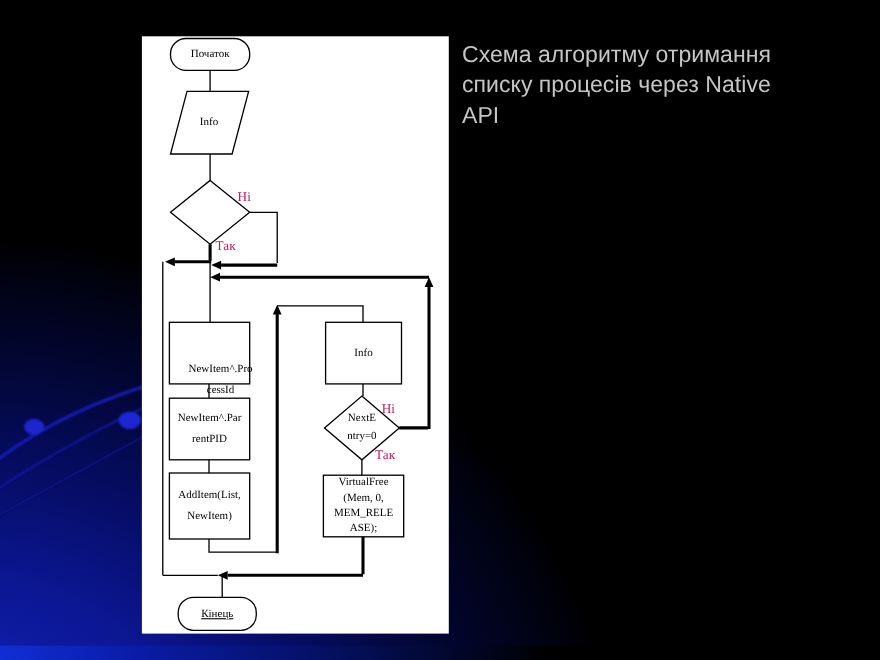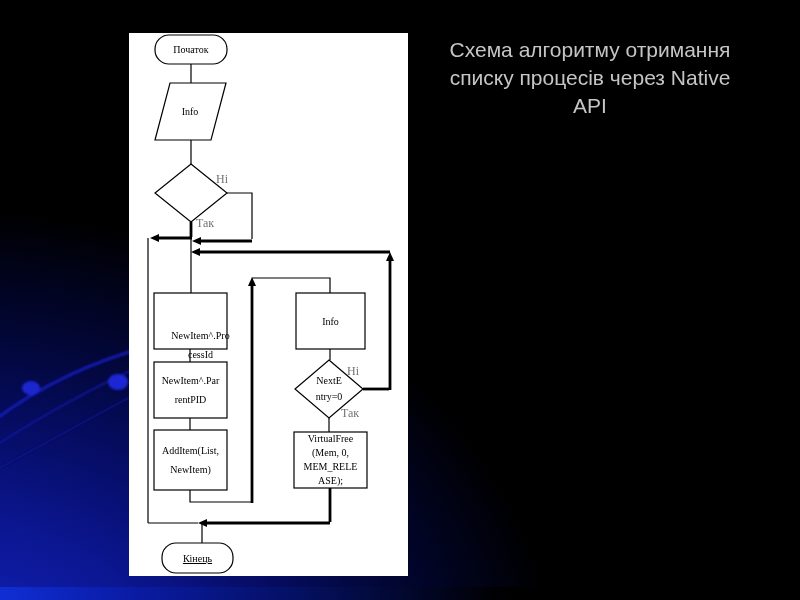--- a/index.html
+++ b/index.html
@@ -16,39 +16,39 @@
       #000;
   }
   .bottom-strip{
     position:absolute;left:0;bottom:0;width:800px;height:13px;
     background:linear-gradient(90deg,#1030d8 0%,#0a1ca8 16%,#041060 38%,#000 62%);
     opacity:.9;
   }
   .swirls{position:absolute;left:0;top:330px;}
   .slide-title{
     position:absolute;left:420px;top:36px;width:340px;
-    text-align:center;font-size:21px;line-height:28px;
+    font-size:21px;line-height:28px;
     color:#c5c5c5;white-space:pre-line;
   }
   .panel{
     position:absolute;left:129px;top:33px;width:279px;height:543px;
     background:#fff;
   }
   .panel svg{position:absolute;left:0;top:0;}
   .node-label{
     position:absolute;display:flex;align-items:center;justify-content:center;
     text-align:center;color:#000;white-space:pre-line;
     font-family:"Liberation Serif","DejaVu Serif",serif;
     font-size:10px;line-height:19px;
   }
   .lh21{line-height:21px}
   .lh16{line-height:16px}
   .lh14{line-height:14px}
   .branch-label{
-    position:absolute;color:#737373;
+    position:absolute;color:#be185d;
     font-family:"Liberation Serif","DejaVu Serif",serif;
     font-size:12px;line-height:14px;white-space:nowrap;
   }
 </style>
 </head>
 <body>
 
 <div class="stage">
 
   <svg class="swirls" width="160" height="170" viewBox="0 0 160 170">

